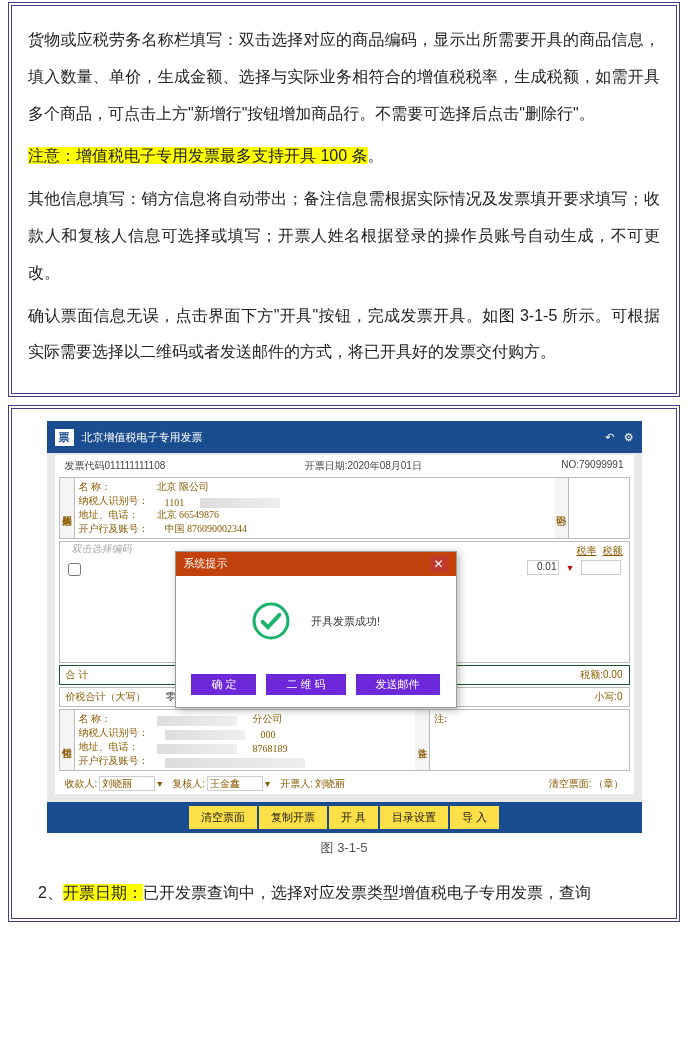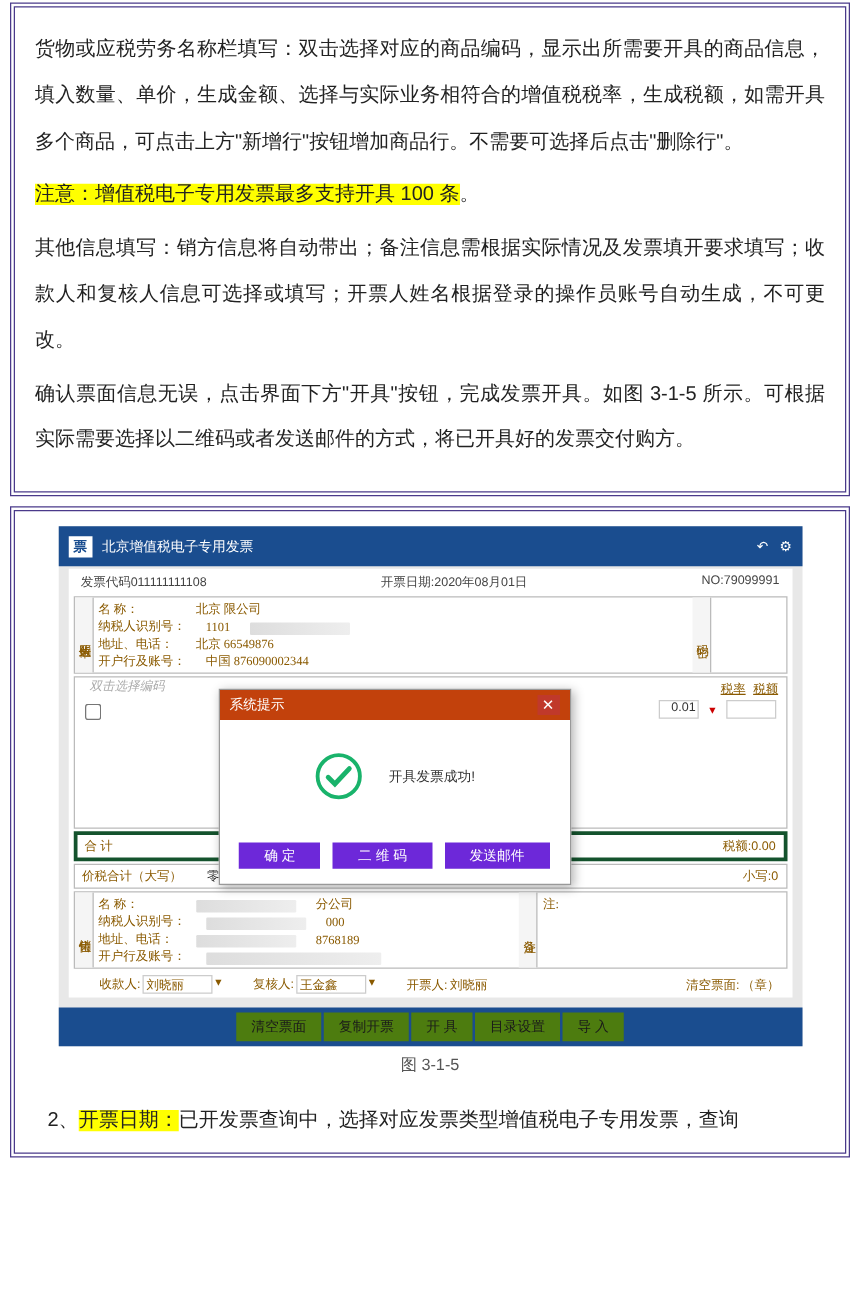--- a/index.html
+++ b/index.html
@@ -174,21 +174,21 @@
 }
 .table-hdr span { flex: 1; }
 .table-hint {
   color: #aaa;
   font-style: italic;
   padding: 0 12px;
   font-size: 10px;
 }
 .sum-row {
   display: flex;
-  border: 3px solid #14532d;
+  border: 1px solid #14532d;
   margin: 0 4px 2px 4px;
   padding: 2px 6px;
   color: #8a5a00;
   font-size: 10px;
 }
 .sum-row span.c1 { width: 100px; }
 .sum-row span.c2 { flex: 1; }
 .sum-row span.c3 { width: 80px; text-align: right; }
 .dialog {
   position: absolute;
@@ -254,41 +254,40 @@
 .people-row {
   display: flex;
   align-items: center;
   gap: 10px;
   padding: 3px 10px;
   color: #8a5a00;
   font-size: 10px;
 }
 .people-row .pitem {
   display: flex;
-  align-items: flex-start;
+  align-items: center;
   gap: 2px;
-  margin-left: 15px;
 }
 .inp-look {
   background: #fff;
   border: 1px solid #ccc;
   min-width: 50px;
   height: 13px;
   display: inline-block;
   padding: 0 2px;
 }
 .action-bar {
   background: #1a4d8f;
   display: flex;
   justify-content: center;
   gap: 2px;
   padding: 4px 0;
 }
 .action-bar button {
-  background: #4d7c0f;
+  background: #fde047;
   color: #1a1a1a;
   border: none;
   padding: 4px 12px;
   font-size: 11px;
 }
 .big-row {
   display: flex;
   border: 1px solid #bbb;
   margin: 0 4px 2px 4px;
   padding: 2px 6px;

